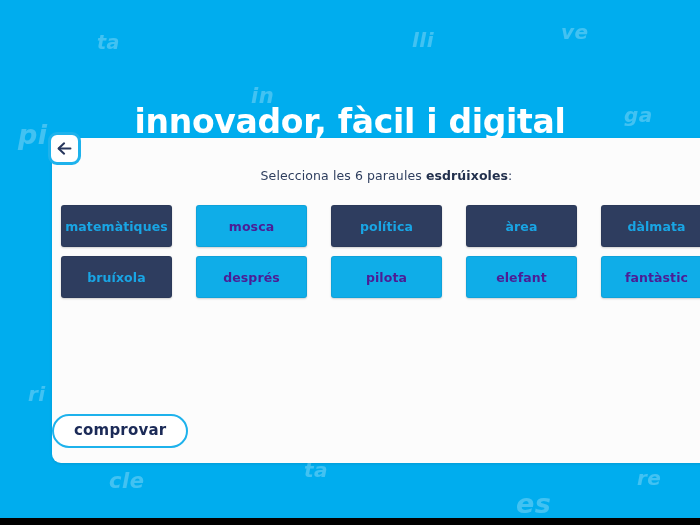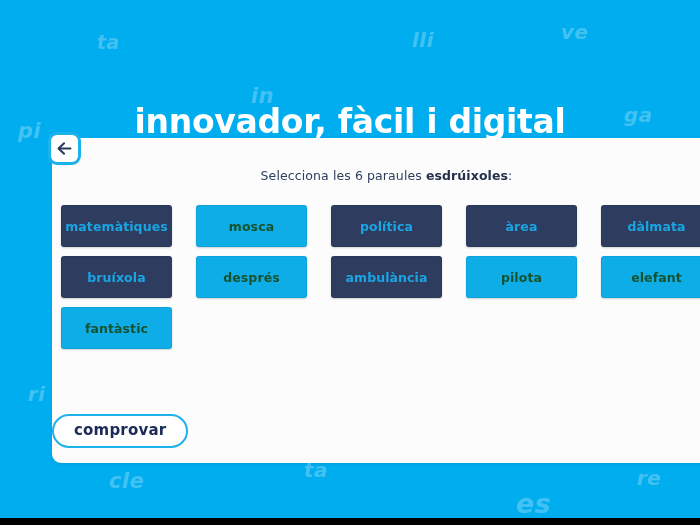--- a/index.html
+++ b/index.html
@@ -103,21 +103,21 @@
     user-select: none;
     border: 1px solid rgba(0,0,0,0.06);
     box-shadow: 0 1px 2px rgba(0,0,0,0.18);
   }
   .word-tile.selected {
     background: #2E3D5F;
     color: #19A5E4;
   }
   .word-tile.unselected {
     background: #0FADE8;
-    color: #14532d;
+    color: #4c1d95;
   }
 
   
   #check-button-wrap {
     position: absolute;
     left: 0; right: 0; bottom: 15px;
     display: flex;
     justify-content: flex-start;
   }
   #check-button {
@@ -145,21 +145,21 @@
 </style>
 </head>
 <body>
 
 <div id="bg-decor">
     <span class="decor-syllable" style="left: 97px; top: 31px; font-size: 19px;">ta</span>
     <span class="decor-syllable" style="left: 412px; top: 28px; font-size: 20px;">lli</span>
     <span class="decor-syllable" style="left: 561px; top: 20px; font-size: 20px;">ve</span>
     <span class="decor-syllable" style="left: 251px; top: 84px; font-size: 21px;">in</span>
     <span class="decor-syllable" style="left: 624px; top: 103px; font-size: 20px;">ga</span>
-    <span class="decor-syllable" style="left: 18px; top: 119px; font-size: 21px;">pi</span>
+    <span class="decor-syllable" style="left: 18px; top: 119px; font-size: 27px;">pi</span>
     <span class="decor-syllable" style="left: 646px; top: 276px; font-size: 21px;">ora</span>
     <span class="decor-syllable" style="left: 28px; top: 382px; font-size: 20px;">ri</span>
     <span class="decor-syllable" style="left: 109px; top: 469px; font-size: 21px;">cle</span>
     <span class="decor-syllable" style="left: 304px; top: 458px; font-size: 20px;">ta</span>
     <span class="decor-syllable" style="left: 468px; top: 488px; font-size: 27px; margin-left: 48px;">es</span>
     <span class="decor-syllable" style="left: 637px; top: 466px; font-size: 20px;">re</span>
   </div>
 
 <header id="app-header">
   <h1 id="page-title">innovador, fàcil i digital</h1>
@@ -195,23 +195,20 @@
       </div>
       <div class="word-tile selected">
         <span>dàlmata</span>
       </div>
       <div class="word-tile selected">
         <span>bruíxola</span>
       </div>
       <div class="word-tile unselected">
         <span>després</span>
       </div>
-      <div class="word-tile selected">
-        <span>ambulància</span>
-      </div>
       <div class="word-tile unselected">
         <span>pilota</span>
       </div>
       <div class="word-tile unselected">
         <span>elefant</span>
       </div>
       <div class="word-tile unselected">
         <span>fantàstic</span>
       </div>
     </div>

